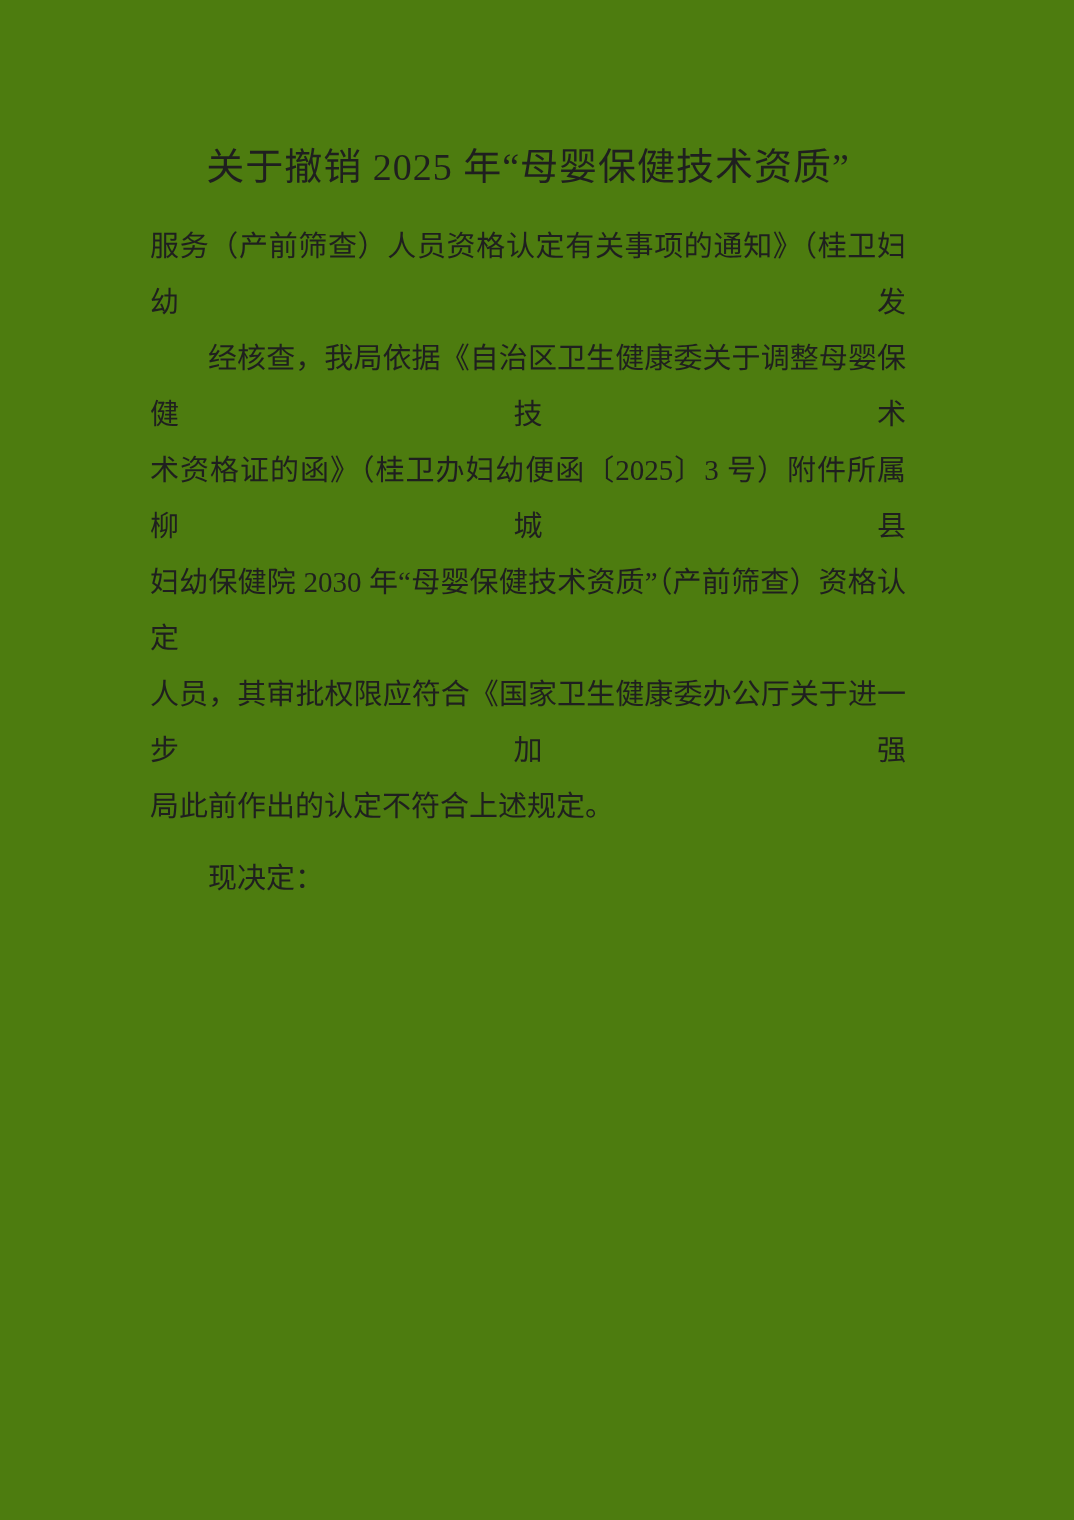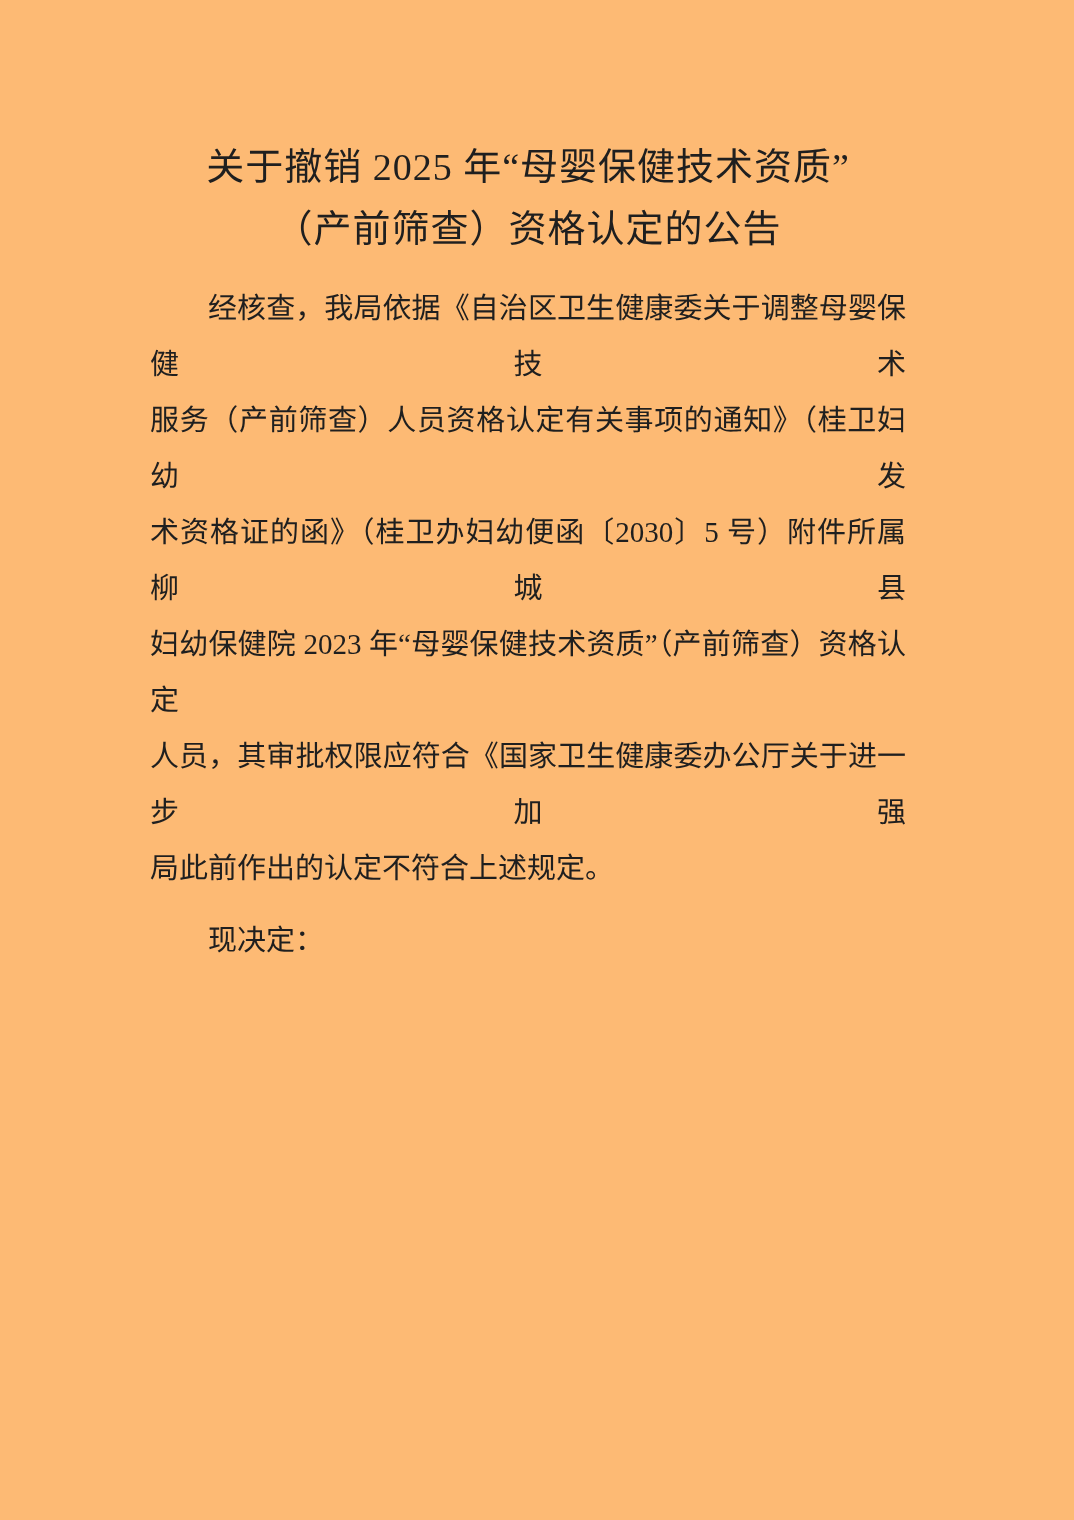--- a/index.html
+++ b/index.html
@@ -4,21 +4,21 @@
 <style>
   html, body {
     margin: 0;
     padding: 0;
     background: #ffffff;
   }
   .page {
     position: relative;
     width: 1074px;
     height: 1520px;
-    background: #fdba74;
+    background: #4d7c0f;
     color: #1f1f1f;
     font-family: "Liberation Serif", "DejaVu Serif", serif;
     overflow: hidden;
   }
   .content {
     position: absolute;
     left: 150px;
     top: 0;
     width: 756px;
   }
@@ -51,30 +51,29 @@
   }
 </style>
 </head>
 <body>
 
 <div class="page">
   <div class="content">
 
     <h1 class="title">
       <div class="title-line">关于撤销 2025 年“母婴保健技术资质”</div>
-      <div class="title-line">（产前筛查）资格认定的公告</div>
     </h1>
 
     <div class="doc-body">
 
       <div class="para">
+        <div class="line fill">服务（产前筛查）人员资格认定有关事项的通知》（桂卫妇幼发</div>
         <div class="line indent fill">经核查，我局依据《自治区卫生健康委关于调整母婴保健技术</div>
-        <div class="line fill">服务（产前筛查）人员资格认定有关事项的通知》（桂卫妇幼发</div>
-        <div class="line fill">术资格证的函》（桂卫办妇幼便函〔2030〕5 号）附件所属柳城县</div>
-        <div class="line fill">妇幼保健院 2023 年“母婴保健技术资质”（产前筛查）资格认定</div>
+        <div class="line fill">术资格证的函》（桂卫办妇幼便函〔2025〕3 号）附件所属柳城县</div>
+        <div class="line fill">妇幼保健院 2030 年“母婴保健技术资质”（产前筛查）资格认定</div>
         <div class="line fill">人员，其审批权限应符合《国家卫生健康委办公厅关于进一步加强</div>
         <div class="line">局此前作出的认定不符合上述规定。</div>
       </div>
 
       <div class="para">
         <div class="line indent">现决定：</div>
       </div>
 
     </div>
   </div>

